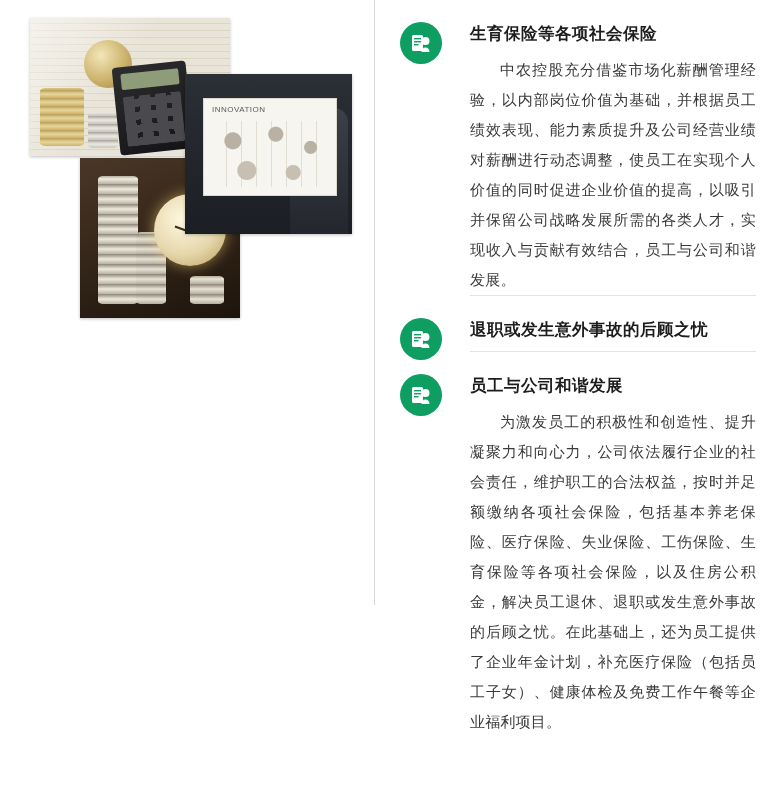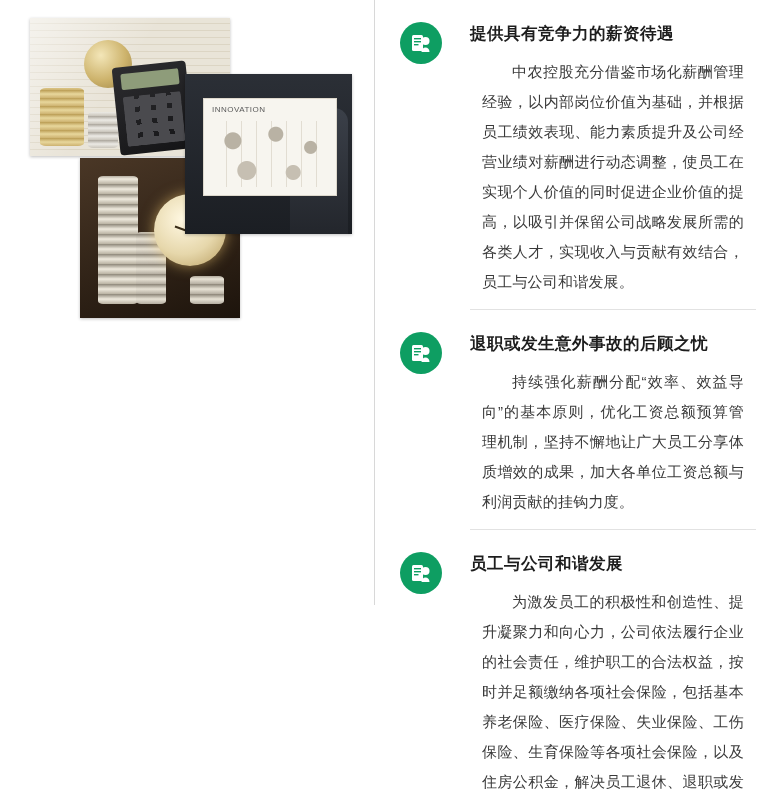--- a/index.html
+++ b/index.html
@@ -234,21 +234,21 @@
   .sec-icon svg { display: block; }
   .sec-title {
     margin: 0 0 10px 0;
     font-size: 16.5px;
     font-weight: bold;
     color: #1d1d1d;
     letter-spacing: 0.5px;
     line-height: 1.4;
   }
   .sec-body {
-    margin: 12px;
+    margin: 0;
     font-size: 15px;
     line-height: 2.0;
     color: #3a3a3a;
     text-indent: 2em;
     text-align: justify;
     letter-spacing: 0.2px;
   }
 </style>
 </head>
 <body>
@@ -291,39 +291,38 @@
       <div class="sec-icon">
         <svg width="22" height="22" viewBox="0 0 22 22" aria-hidden="true">
           <rect x="2" y="3" width="11" height="16" rx="1.5" fill="#ffffff"></rect>
           <rect x="4" y="6" width="7" height="1.4" fill="#0e9e62"></rect>
           <rect x="4" y="9" width="7" height="1.4" fill="#0e9e62"></rect>
           <rect x="4" y="12" width="4.5" height="1.4" fill="#0e9e62"></rect>
           <circle cx="15.5" cy="9" r="4" fill="#ffffff"></circle>
           <path d="M11.5 20c0-2.6 1.8-4.4 4-4.4s4 1.8 4 4.4z" fill="#ffffff"></path>
         </svg>
       </div>
-      <h3 class="sec-title">提供具有竞争力的薪资待遇</h3>
+      <h3 class="sec-title">生育保险等各项社会保险</h3>
       <p class="sec-body">中农控股充分借鉴市场化薪酬管理经验，以内部岗位价值为基础，并根据员工绩效表现、能力素质提升及公司经营业绩对薪酬进行动态调整，使员工在实现个人价值的同时促进企业价值的提高，以吸引并保留公司战略发展所需的各类人才，实现收入与贡献有效结合，员工与公司和谐发展。</p>
     </div>
 
     <div class="sec-rule"></div>
 
     <div class="section">
       <div class="sec-icon">
         <svg width="22" height="22" viewBox="0 0 22 22" aria-hidden="true">
           <rect x="2" y="3" width="11" height="16" rx="1.5" fill="#ffffff"></rect>
           <rect x="4" y="6" width="7" height="1.4" fill="#0e9e62"></rect>
           <rect x="4" y="9" width="7" height="1.4" fill="#0e9e62"></rect>
           <rect x="4" y="12" width="4.5" height="1.4" fill="#0e9e62"></rect>
           <circle cx="15.5" cy="9" r="4" fill="#ffffff"></circle>
           <path d="M11.5 20c0-2.6 1.8-4.4 4-4.4s4 1.8 4 4.4z" fill="#ffffff"></path>
         </svg>
       </div>
       <h3 class="sec-title">退职或发生意外事故的后顾之忧</h3>
-      <p class="sec-body">持续强化薪酬分配“效率、效益导向”的基本原则，优化工资总额预算管理机制，坚持不懈地让广大员工分享体质增效的成果，加大各单位工资总额与利润贡献的挂钩力度。</p>
     </div>
 
     <div class="sec-rule"></div>
 
     <div class="section">
       <div class="sec-icon">
         <svg width="22" height="22" viewBox="0 0 22 22" aria-hidden="true">
           <rect x="2" y="3" width="11" height="16" rx="1.5" fill="#ffffff"></rect>
           <rect x="4" y="6" width="7" height="1.4" fill="#0e9e62"></rect>
           <rect x="4" y="9" width="7" height="1.4" fill="#0e9e62"></rect>

